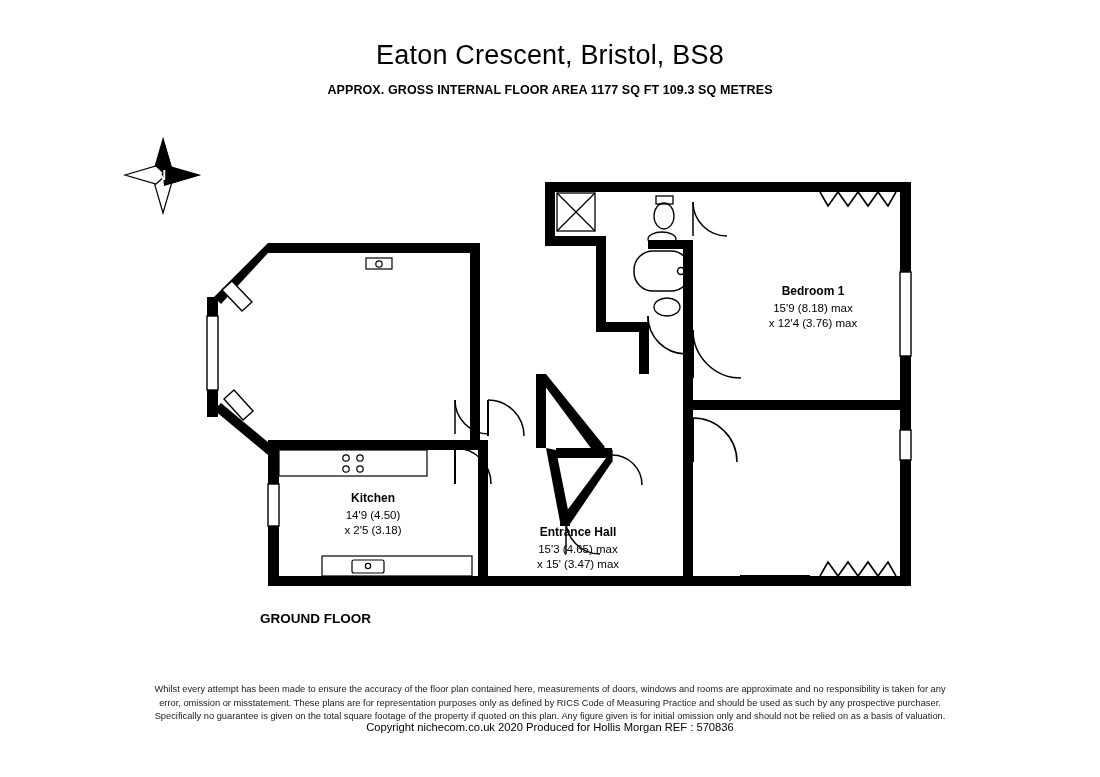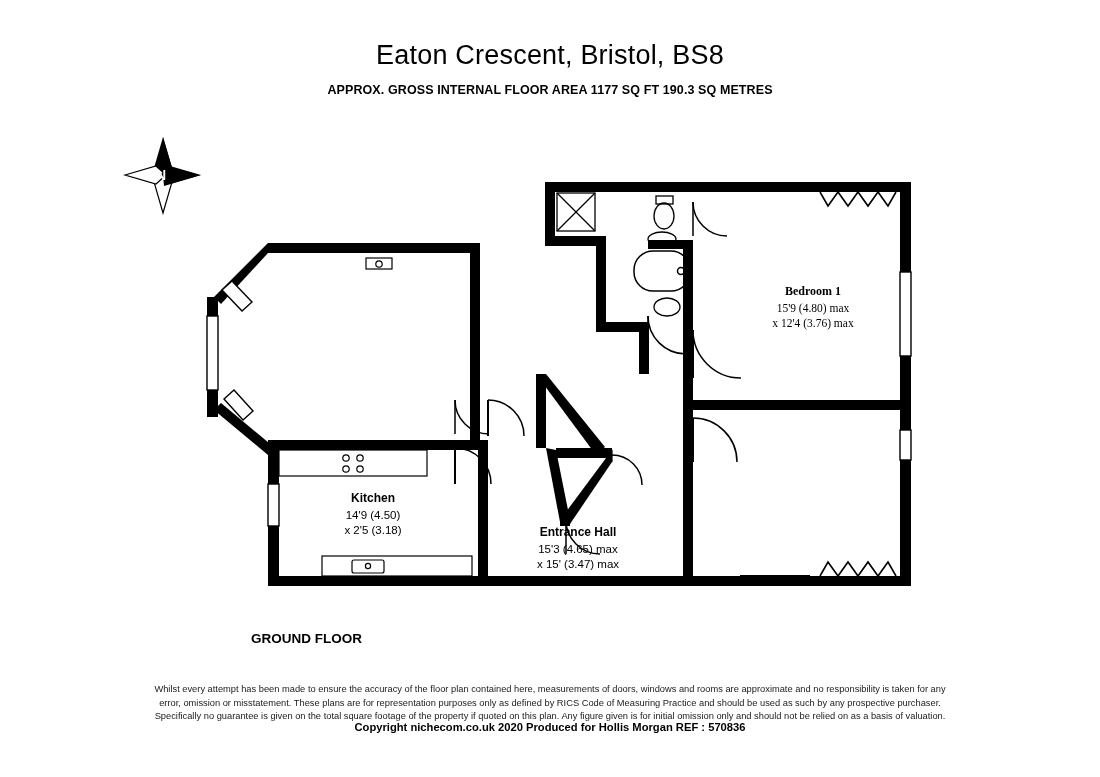--- a/index.html
+++ b/index.html
@@ -34,44 +34,43 @@
     left: 0;
     top: 83px;
     width: 1100px;
     text-align: center;
     font-size: 12.5px;
     font-weight: bold;
     letter-spacing: 0.1px;
   }
   .floor-label {
     position: absolute;
-    left: 251px;
+    left: 260px;
     top: 611px;
     font-size: 13.5px;
     font-weight: bold;
-    margin-top: 20px;
   }
   .disclaimer {
     position: absolute;
     left: 0;
     top: 683px;
     width: 1100px;
     text-align: center;
     font-size: 9.3px;
     line-height: 13.6px;
     color: #1a1a1a;
   }
   .copyright {
     position: absolute;
     left: 0;
     top: 721px;
     width: 1100px;
     text-align: center;
     font-size: 11.2px;
-    font-weight: bold;
+    font-weight: normal;
   }
   .room-label {
     position: absolute;
     text-align: center;
     font-size: 11.5px;
     line-height: 15px;
     white-space: nowrap;
   }
   .room-label .rl-name {
     font-weight: bold;
@@ -87,21 +86,21 @@
     left: 0;
     top: 0;
   }
 </style>
 </head>
 <body>
 
 <div id="plan-root">
 
   <div class="title">Eaton Crescent, Bristol, BS8</div>
-  <div class="subtitle">APPROX. GROSS INTERNAL FLOOR AREA 1177 SQ FT 190.3 SQ METRES</div>
+  <div class="subtitle">APPROX. GROSS INTERNAL FLOOR AREA 1177 SQ FT 109.3 SQ METRES</div>
 
   <svg class="floorplan" width="1100" height="777" viewBox="0 0 1100 777">
 
     <g>
       <polygon points="163,137 172,168 163,178 154,168" fill="#000000"></polygon>
       <polygon points="163,213 172,182 163,172 154,182" fill="#ffffff" stroke="#000000" stroke-width="1.2"></polygon>
       <polygon points="125,175 156,166 166,175 156,184" fill="#ffffff" stroke="#000000" stroke-width="1.2"></polygon>
       <polygon points="201,175 170,166 160,175 170,184" fill="#000000"></polygon>
       <polygon points="163,137 174,174 163,175" fill="#000000"></polygon>
       <polygon points="201,175 164,186 163,175" fill="#000000"></polygon>
@@ -260,23 +259,23 @@
     <span class="rl-dim">14'9 (4.50)</span>
     <span class="rl-dim">x 2'5 (3.18)</span>
   </div>
 
   <div class="room-label" style="left:498px; top:525px; width:160px; text-align:center;">
     <span class="rl-name">Entrance Hall</span>
     <span class="rl-dim">15'3 (4.65) max</span>
     <span class="rl-dim">x 15' (3.47) max</span>
   </div>
 
-  <div class="room-label" style="left:728px; top:284px; width:170px; text-align:center;font-family:Liberation Serif, serif;">
+  <div class="room-label" style="left:728px; top:284px; width:170px; text-align:center;">
     <span class="rl-name">Bedroom 1</span>
-    <span class="rl-dim">15'9 (4.80) max</span>
+    <span class="rl-dim">15'9 (8.18) max</span>
     <span class="rl-dim">x 12'4 (3.76) max</span>
   </div>
 
 
   <div class="floor-label">GROUND FLOOR</div>
 
   <div class="disclaimer">
     <div>Whilst every attempt has been made to ensure the accuracy of the floor plan contained here, measurements of doors, windows and rooms are approximate and no responsibility is taken for any</div>
     <div>error, omission or misstatement. These plans are for representation purposes only as defined by RICS Code of Measuring Practice and should be used as such by any prospective purchaser.</div>
     <div>Specifically no guarantee is given on the total square footage of the property if quoted on this plan. Any figure given is for initial omission only and should not be relied on as a basis of valuation.</div>

